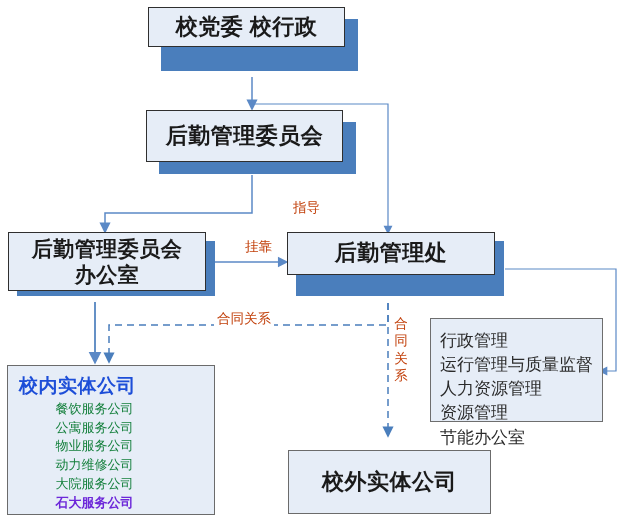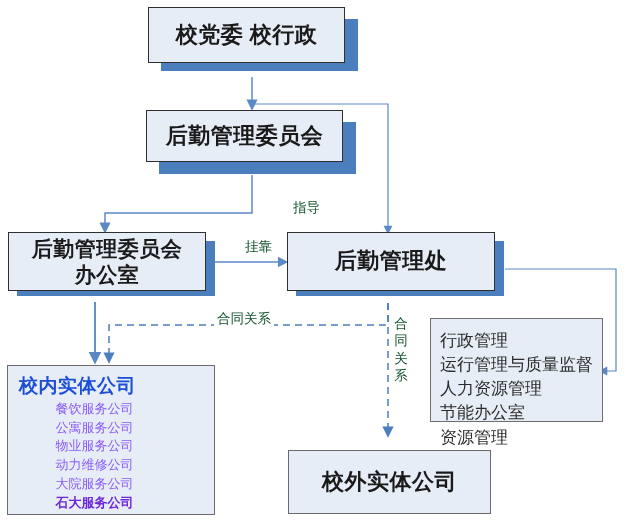--- a/index.html
+++ b/index.html
@@ -73,21 +73,21 @@
   .list-node .items {
     display: block;
     text-align: center;
     padding-right: 44px;
   }
   .list-node .items .item {
     display: block;
     font-family: "DejaVu Serif", "Liberation Serif", serif;
     font-size: 13px;
     line-height: 1.45;
-    color: #8b5cf6;
+    color: #15803d;
   }
   .list-node .items .item.bold {
     font-weight: 700;
     color: #6d28d9;
   }
   .dept-node {
     position: absolute;
     box-sizing: border-box;
     background: #e6edf7;
     border: 1.2px solid #6e6e6e;
@@ -98,21 +98,21 @@
     display: block;
     font-family: "DejaVu Serif", "Liberation Serif", serif;
     font-size: 17px;
     line-height: 1.42;
     color: #2b2b2b;
   }
   .edge-label {
     position: absolute;
     font-family: "DejaVu Serif", "Liberation Serif", serif;
     font-size: 13.5px;
-    color: #14532d;
+    color: #c2410c;
     background: #ffffff;
     z-index: 4;
     white-space: nowrap;
     padding: 0 3px;
   }
   .edge-label.vertical {
     white-space: normal;
     width: 16px;
     line-height: 1.28;
     text-align: center;
@@ -166,36 +166,36 @@
     <g>
       <polyline points="505,269 616,269 616,371 603,371" fill="none" stroke="#5b89c6" stroke-width="1.2" marker-end="url(#arrowSolid)"></polyline>
     </g>
   </svg>
 
   <div class="shadow" style="left:161px; top:19px; width:197px; height:52px;"></div>
   <div class="shadow" style="left:159px; top:122px; width:197px; height:52px;"></div>
   <div class="shadow" style="left:17px; top:241px; width:198px; height:55px;"></div>
   <div class="shadow" style="left:296px; top:241px; width:208px; height:55px;"></div>
 
-  <div class="node" style="left:148px; top:7px; width:197px; height:56px;">
+  <div class="node" style="left:148px; top:7px; width:197px; height:40px;">
     <span class="title">校党委  校行政</span>
   </div>
 
   <div class="node" style="left:146px; top:110px; width:197px; height:52px;">
     <span class="title">后勤管理委员会</span>
   </div>
 
   <div class="node" style="left:8px; top:232px; width:198px; height:59px;">
     <span class="title med">
       <span>后勤管理委员会</span><br>
       <span>办公室</span>
     </span>
   </div>
 
-  <div class="node" style="left:287px; top:232px; width:208px; height:59px;">
+  <div class="node" style="left:287px; top:232px; width:208px; height:43px;">
     <span class="title">后勤管理处</span>
   </div>
 
   <div class="node list-node thin-border" style="left:7px; top:365px; width:208px; height:150px;">
     <span class="heading">校内实体公司</span>
     <span class="items">
       <span class="item">餐饮服务公司</span>
       <span class="item">公寓服务公司</span>
       <span class="item">物业服务公司</span>
       <span class="item">动力维修公司</span>
@@ -205,22 +205,22 @@
   </div>
 
   <div class="node thin-border" style="left:288px; top:434px; width:203px; height:64px;margin-top:16px;">
     <span class="title">校外实体公司</span>
   </div>
 
   <div class="dept-node" style="left:430px; top:318px; width:173px; height:104px;">
     <span class="item">行政管理</span>
     <span class="item">运行管理与质量监督</span>
     <span class="item">人力资源管理</span>
+    <span class="item">资源管理</span>
     <span class="item">节能办公室</span>
-    <span class="item">资源管理</span>
   </div>
 
   <div class="edge-label" style="left:290px; top:199px;">指导</div>
 
   <div class="edge-label" style="left:242px; top:238px;">挂靠</div>
 
   <div class="edge-label" style="left:214px; top:310px;">合同关系</div>
 
   <div class="edge-label vertical" style="left:392px; top:313px;">合同关系</div>
 

